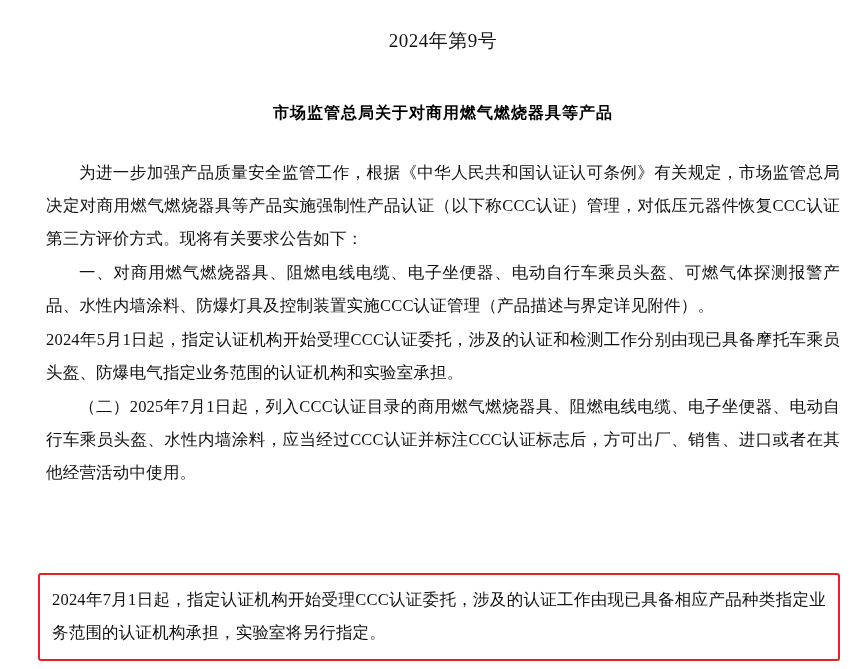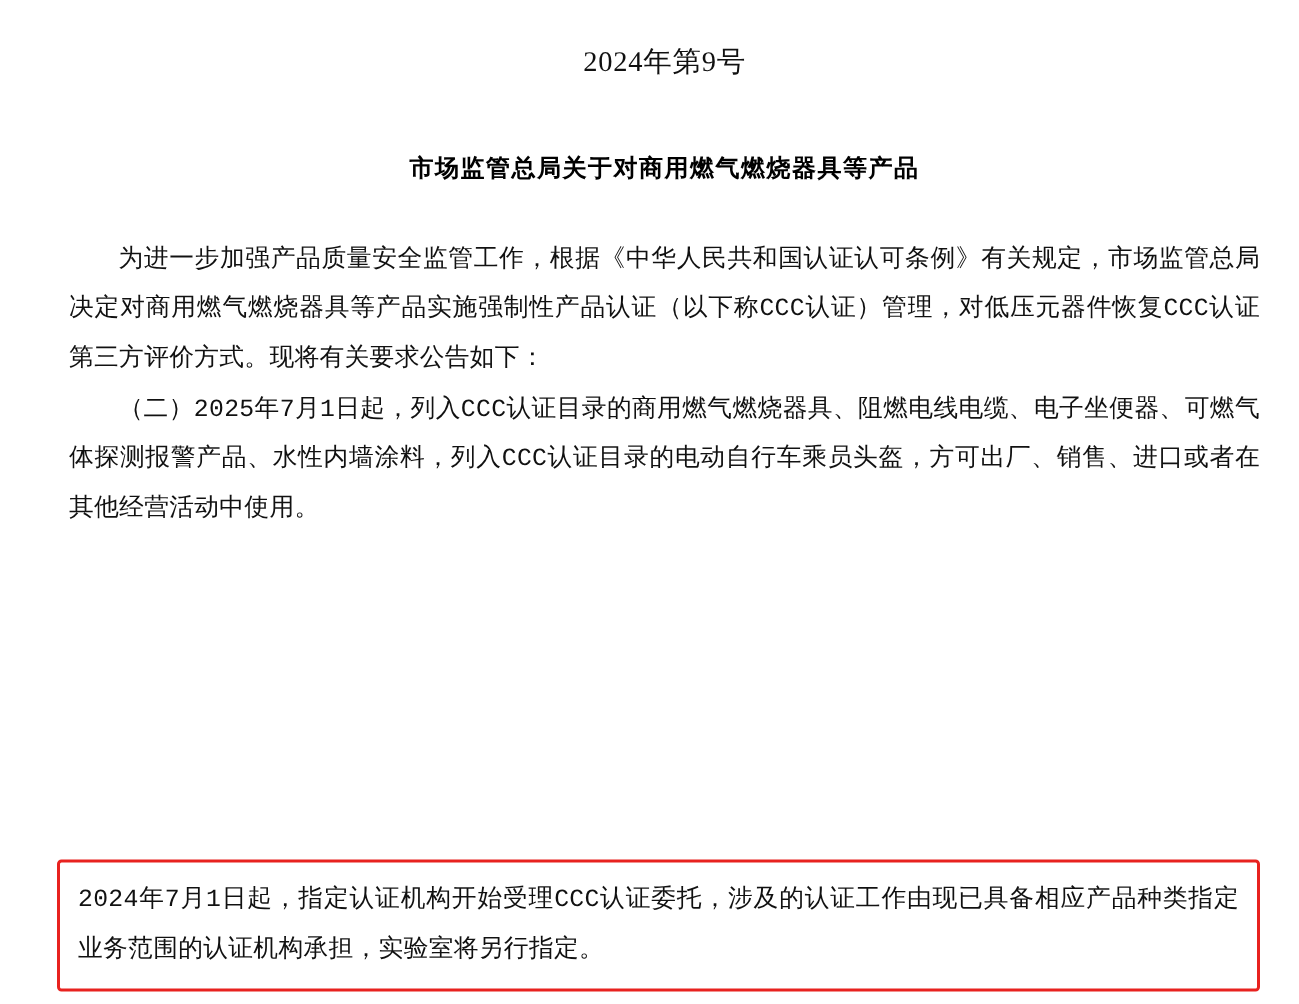--- a/index.html
+++ b/index.html
@@ -44,21 +44,20 @@
     padding: 0 6px;
   }
   p.para {
     font-size: 16.5px;
     line-height: 2.0;
     margin: 0 0 1px 0;
     text-align: justify;
     text-justify: inter-ideograph;
     letter-spacing: 0.2px;
     color: #111;
-    font-family: Liberation Mono, monospace;
   }
   p.indent {
     text-indent: 2em;
   }
   .highlight-box {
     position: absolute;
     left: 38px;
     right: 26px;
     bottom: 8px;
     border: 2px solid #e8221f;
@@ -77,20 +76,22 @@
 <div class="page">
 
   <div class="doc-number">2024年第9号</div>
 
   <div class="title-block">
     <div class="title-line">市场监管总局关于对商用燃气燃烧器具等产品</div>
   </div>
 
   <div class="body-block">
     <p class="para indent">为进一步加强产品质量安全监管工作，根据《中华人民共和国认证认可条例》有关规定，市场监管总局决定对商用燃气燃烧器具等产品实施强制性产品认证（以下称CCC认证）管理，对低压元器件恢复CCC认证第三方评价方式。现将有关要求公告如下：</p>
-    <p class="para indent">（二）2025年7月1日起，列入CCC认证目录的商用燃气燃烧器具、阻燃电线电缆、电子坐便器、可燃气体探测报警产品、水性内墙涂料，列入CCC认证目录的电动自行车乘员头盔，方可出厂、销售、进口或者在其他经营活动中使用。</p>
+    <p class="para indent">一、对商用燃气燃烧器具、阻燃电线电缆、电子坐便器、电动自行车乘员头盔、可燃气体探测报警产品、水性内墙涂料、防爆灯具及控制装置实施CCC认证管理（产品描述与界定详见附件）。</p>
+    <p class="para">2024年5月1日起，指定认证机构开始受理CCC认证委托，涉及的认证和检测工作分别由现已具备摩托车乘员头盔、防爆电气指定业务范围的认证机构和实验室承担。</p>
+    <p class="para indent">（二）2025年7月1日起，列入CCC认证目录的商用燃气燃烧器具、阻燃电线电缆、电子坐便器、电动自行车乘员头盔、水性内墙涂料，应当经过CCC认证并标注CCC认证标志后，方可出厂、销售、进口或者在其他经营活动中使用。</p>
   </div>
 
   <div class="highlight-box" style="border-color: rgb(232, 34, 31);">
     <p class="para">2024年7月1日起，指定认证机构开始受理CCC认证委托，涉及的认证工作由现已具备相应产品种类指定业务范围的认证机构承担，实验室将另行指定。</p>
   </div>
 
 </div>
 
 </body></html>

